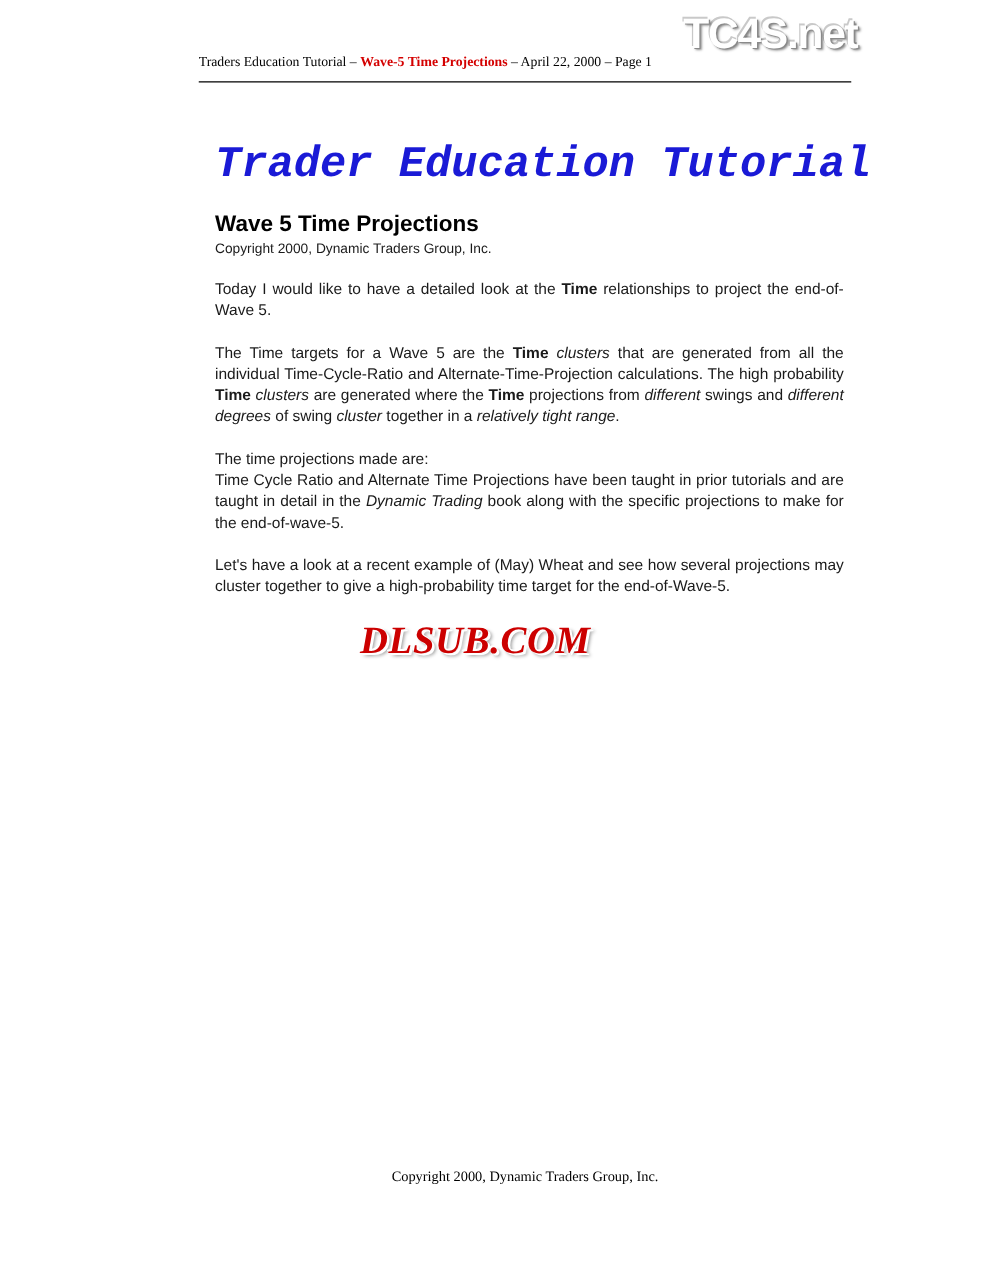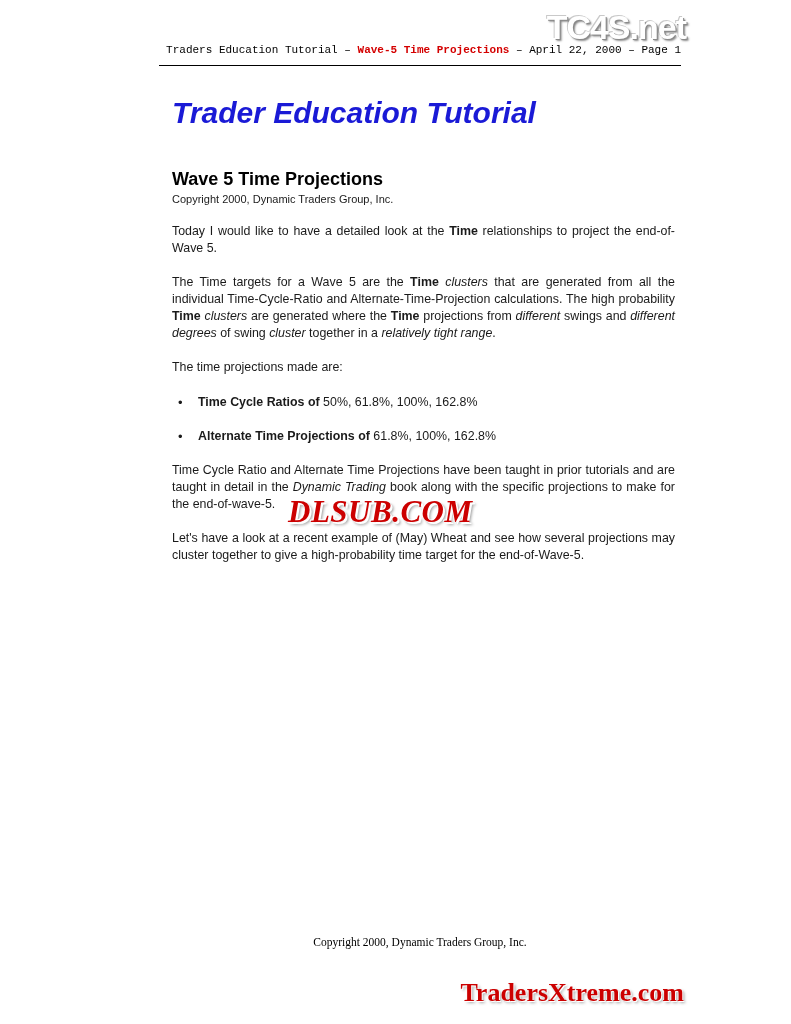--- a/index.html
+++ b/index.html
@@ -40,46 +40,46 @@
     width: 676px;
     height: 1024px;
     margin-left: 28px;
   }
 
   .header-line {
     position: absolute;
     left: 131px;
     top: 44px;
     width: 522px;
-    text-align: right;
-    font-family: Liberation Mono, monospace;
+    text-align: left;
+    font-family: Liberation Serif, serif;
     font-size: 11px;
     color: #000000;
   }
   .header-line .hl-strong {
     color: #d40000;
     font-weight: bold;
   }
   .header-rule {
     position: absolute;
     left: 131px;
     top: 65px;
     width: 522px;
     height: 0;
     border-top: 1px solid #000000;
   }
 
   .doc-title {
     position: absolute;
     left: 144px;
-    top: 96px;
-    font-family: Liberation Sans, sans-serif;
+    top: 112px;
+    font-family: Liberation Mono, monospace;
     font-style: italic;
     font-weight: bold;
-    font-size: 30px;
+    font-size: 35px;
     color: #1a1ad6;
   }
 
   .body-col {
     position: absolute;
     left: 144px;
     top: 143px;
     width: 503px;
   }
 
@@ -192,30 +192,25 @@
 
     <div class="section-title">Wave 5 Time Projections</div>
     <div class="copy-small">Copyright 2000, Dynamic Traders Group, Inc.</div>
 
     <p class="para spaced"><span>Today I would like to  have a detailed look at the </span><b>Time</b><span> relationships to project the end-of-Wave 5.</span></p>
 
     <p class="para spaced"><span>The Time targets for a Wave 5 are the </span><b>Time</b><span> </span><i>clusters</i><span> that are generated from all the individual Time-Cycle-Ratio and Alternate-Time-Projection calculations. The high probability </span><b>Time</b><span> </span><i>clusters</i><span> are generated where the </span><b>Time</b><span> projections from </span><i>different</i><span> swings and </span><i>different degrees</i><span> of swing </span><i>cluster</i><span> together in a </span><i>relatively tight range</i><span>.</span></p>
 
     <p class="para spaced">The time projections made are:</p>
 
-    <ul class="bullets">
-      <li><b>Time Cycle Ratios of </b><span>50%, 61.8%, 100%, 162.8%</span></li>
-      <li><b>Alternate Time Projections of </b><span>61.8%, 100%, 162.8%</span></li>
-    </ul>
 
     <p class="para"><span>Time Cycle Ratio and Alternate Time Projections have been taught in prior tutorials and are taught in detail in the </span><i>Dynamic Trading</i><span> book along with the specific projections to make for the end-of-wave-5.</span></p>
 
     <p class="para spaced">Let's have a look at a recent example of (May) Wheat and see how several projections may cluster together to give a high-probability time target for the end-of-Wave-5.</p>
 
   </div>
 
   <div class="watermark-mid">DLSUB.COM</div>
 
   <div class="footer-copy">Copyright 2000, Dynamic Traders Group, Inc.</div>
 
-  <div class="brand-bottom">TradersXtreme.com</div>
 
 </div>
 
 </body></html>

